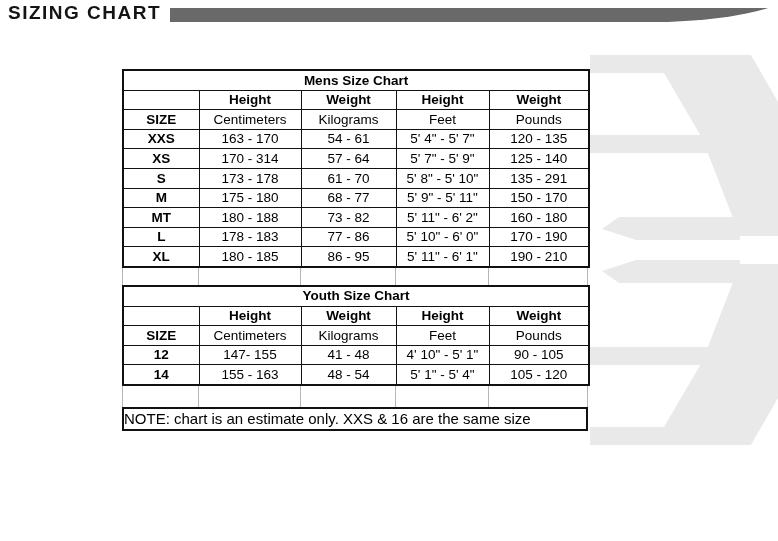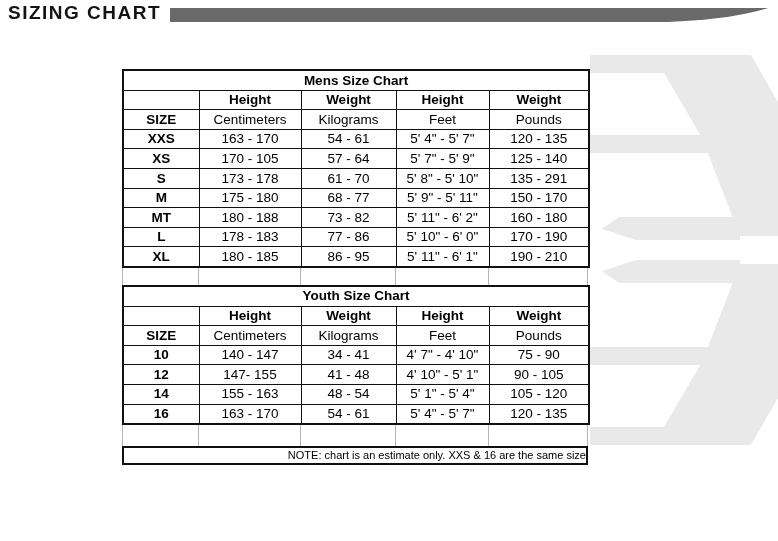--- a/index.html
+++ b/index.html
@@ -61,22 +61,22 @@
   .phantom > div { border-left:1.5px solid #b6b6b6; box-sizing:border-box; }
   .phantom > div:last-child { border-right:1.5px solid #b6b6b6; }
   .pc1 { width:76px; } .pc2 { width:102px; } .pc3 { width:95px; }
   .pc4 { width:93px; } .pc5 { width:100px; }
 
   
   .note-bar {
     width:466px;
     box-sizing:border-box;
     border:2.5px solid #111;
-    text-align:right;
-    font-size:11px;
+    text-align:left;
+    font-size:15px;
     padding:1px 0 2px 0;
     background:#fff;
     position:relative;
     z-index:2;
   }
   table.size-table { position:relative; z-index:2; background:transparent; }
 </style>
 </head>
 <body>
 
@@ -130,21 +130,21 @@
     <tbody>
         <tr>
           <td class="b">XXS</td>
           <td>163 - 170</td>
           <td>54 - 61</td>
           <td>5' 4" - 5' 7"</td>
           <td>120 - 135</td>
         </tr>
         <tr>
           <td class="b">XS</td>
-          <td>170 - 105</td>
+          <td>170 - 314</td>
           <td>57 - 64</td>
           <td>5' 7" - 5' 9"</td>
           <td>125 - 140</td>
         </tr>
         <tr>
           <td class="b">S</td>
           <td>173 - 178</td>
           <td>61 - 70</td>
           <td>5' 8" - 5' 10"</td>
           <td>135 - 291</td>
@@ -210,46 +210,32 @@
       <tr class="label-row">
         <th class="b">SIZE</th>
         <th>Centimeters</th>
         <th>Kilograms</th>
         <th>Feet</th>
         <th>Pounds</th>
       </tr>
     </thead>
     <tbody>
         <tr>
-          <td class="b">10</td>
-          <td>140 - 147</td>
-          <td>34 - 41</td>
-          <td>4' 7" - 4' 10"</td>
-          <td>75 - 90</td>
-        </tr>
-        <tr>
           <td class="b">12</td>
           <td>147- 155</td>
           <td>41 - 48</td>
           <td>4' 10" - 5' 1"</td>
           <td>90 - 105</td>
         </tr>
         <tr>
           <td class="b">14</td>
           <td>155 - 163</td>
           <td>48 - 54</td>
           <td>5' 1" - 5' 4"</td>
           <td>105 - 120</td>
-        </tr>
-        <tr>
-          <td class="b">16</td>
-          <td>163 - 170</td>
-          <td>54 - 61</td>
-          <td>5' 4" - 5' 7"</td>
-          <td>120 - 135</td>
         </tr>
       </tbody>
   </table>
 
   <div class="phantom phantom-youth">
     <div class="pc1"></div>
       <div class="pc2"></div>
       <div class="pc3"></div>
       <div class="pc4"></div>
       <div class="pc5"></div>

